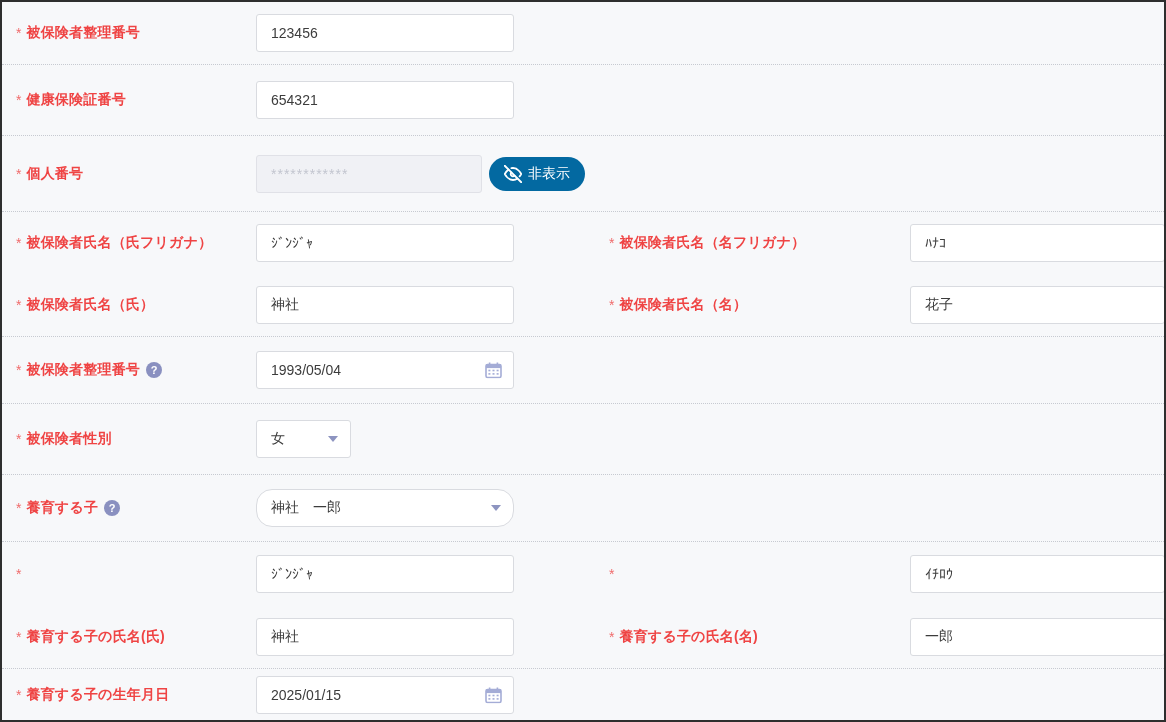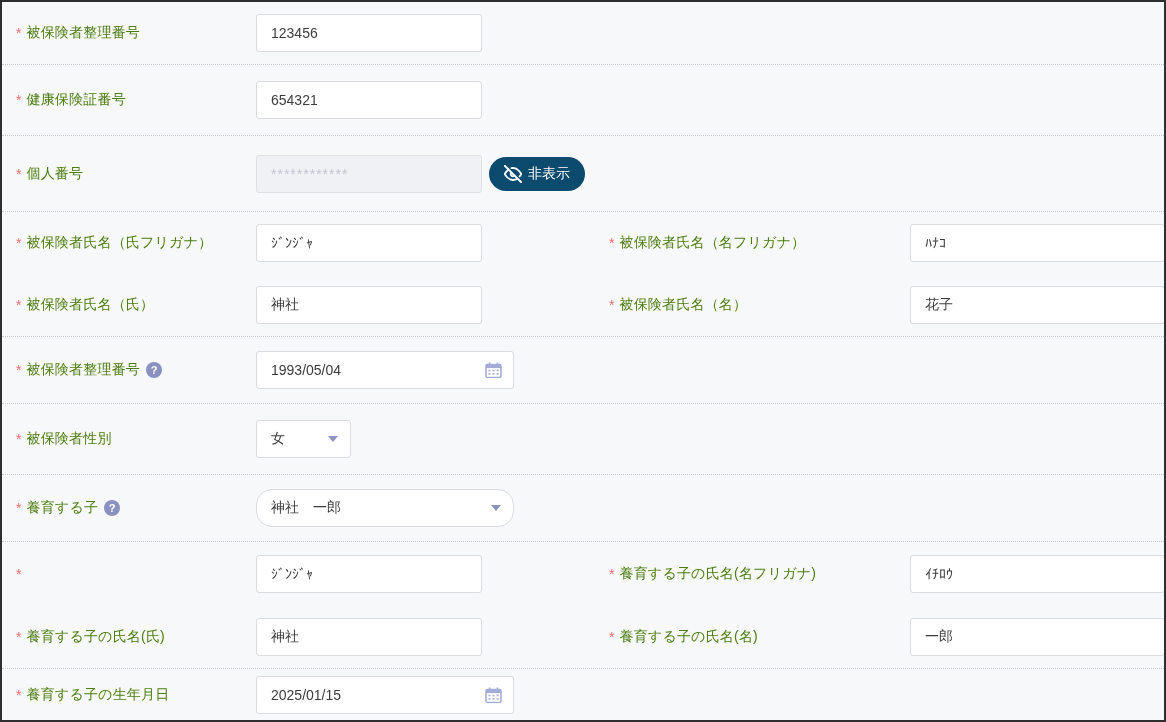--- a/index.html
+++ b/index.html
@@ -24,48 +24,48 @@
   .cell { display:flex; align-items:center; }
   .cell.left  { width:583px; flex-shrink:0; }
   .cell.right { flex:1; }
   .label-box {
     box-sizing:border-box; flex-shrink:0;
     display:flex; align-items:center;
   }
   .cell.left  .label-box { width:254px; padding-left:14px; }
   .cell.right .label-box { width:285px; padding-left:24px; }
   .req { color:#f06a6a; margin-right:5px; font-size:14px; }
-  .lbl { color:#4d7c0f; letter-spacing:0.2px; }
+  .lbl { color:#ef4444; letter-spacing:0.2px;font-weight:bold; }
   .help-icon {
     width:16px; height:16px; border-radius:50%;
     background:#8a90c0; color:#fff; font-size:11px; font-weight:bold;
     display:inline-flex; align-items:center; justify-content:center;
     margin-left:6px; flex-shrink:0; cursor:pointer; user-select:none;
   }
   input.txt {
-    height:38px; box-sizing:border-box; width:226px;
+    height:38px; box-sizing:border-box; width:258px;
     border:1px solid #d9dbe0; border-radius:3px;
     background:#fff; color:#3c3c3c; font-size:14px;
     padding:0 14px; outline:none;
     font-family:"Liberation Sans","DejaVu Sans",sans-serif;
   }
   .cell.right input.txt { width:255px;margin-left:40px; }
   input.masked {
     background:#f0f1f5; border-color:#e0e1e7; color:#c2c5cf;
     letter-spacing:1px;
   }
   .date-wrap { position:relative; width:258px; }
   .date-wrap input.txt { width:100%; padding-right:38px; }
   .cal-icon {
     position:absolute; right:12px; top:50%; transform:translateY(-50%);
     width:17px; height:17px; display:flex; cursor:pointer;
   }
   .pill-btn {
     margin-left:7px; height:34px; padding:0 15px;
-    border:none; border-radius:17px; background:#0c4a6e; color:#fff;
+    border:none; border-radius:17px; background:#0369a1; color:#fff;
     font-size:14px; display:inline-flex; align-items:center; gap:6px;
     cursor:pointer; flex-shrink:0;
     font-family:"Liberation Sans","DejaVu Sans",sans-serif;
   }
   .select {
     height:38px; box-sizing:border-box; background:#fff;
     border:1px solid #d9dbe0; border-radius:3px;
     display:flex; align-items:center; justify-content:space-between;
     padding:0 12px 0 14px; cursor:pointer; color:#3c3c3c;
   }
@@ -230,21 +230,20 @@
     <div class="row">
       <div class="cell left">
         <div class="label-box">
           <span class="req">*</span>
         </div>
         <input class="txt" type="text" value="ｼﾞﾝｼﾞｬ" style="">
       </div>
       <div class="cell right">
         <div class="label-box">
           <span class="req">*</span>
-          <span class="lbl">養育する子の氏名(名フリガナ)</span>
         </div>
         <input class="txt" type="text" value="ｲﾁﾛｳ" style="">
       </div>
     </div>
     <div class="row">
       <div class="cell left">
         <div class="label-box">
           <span class="req">*</span>
           <span class="lbl">養育する子の氏名(氏)</span>
         </div>

